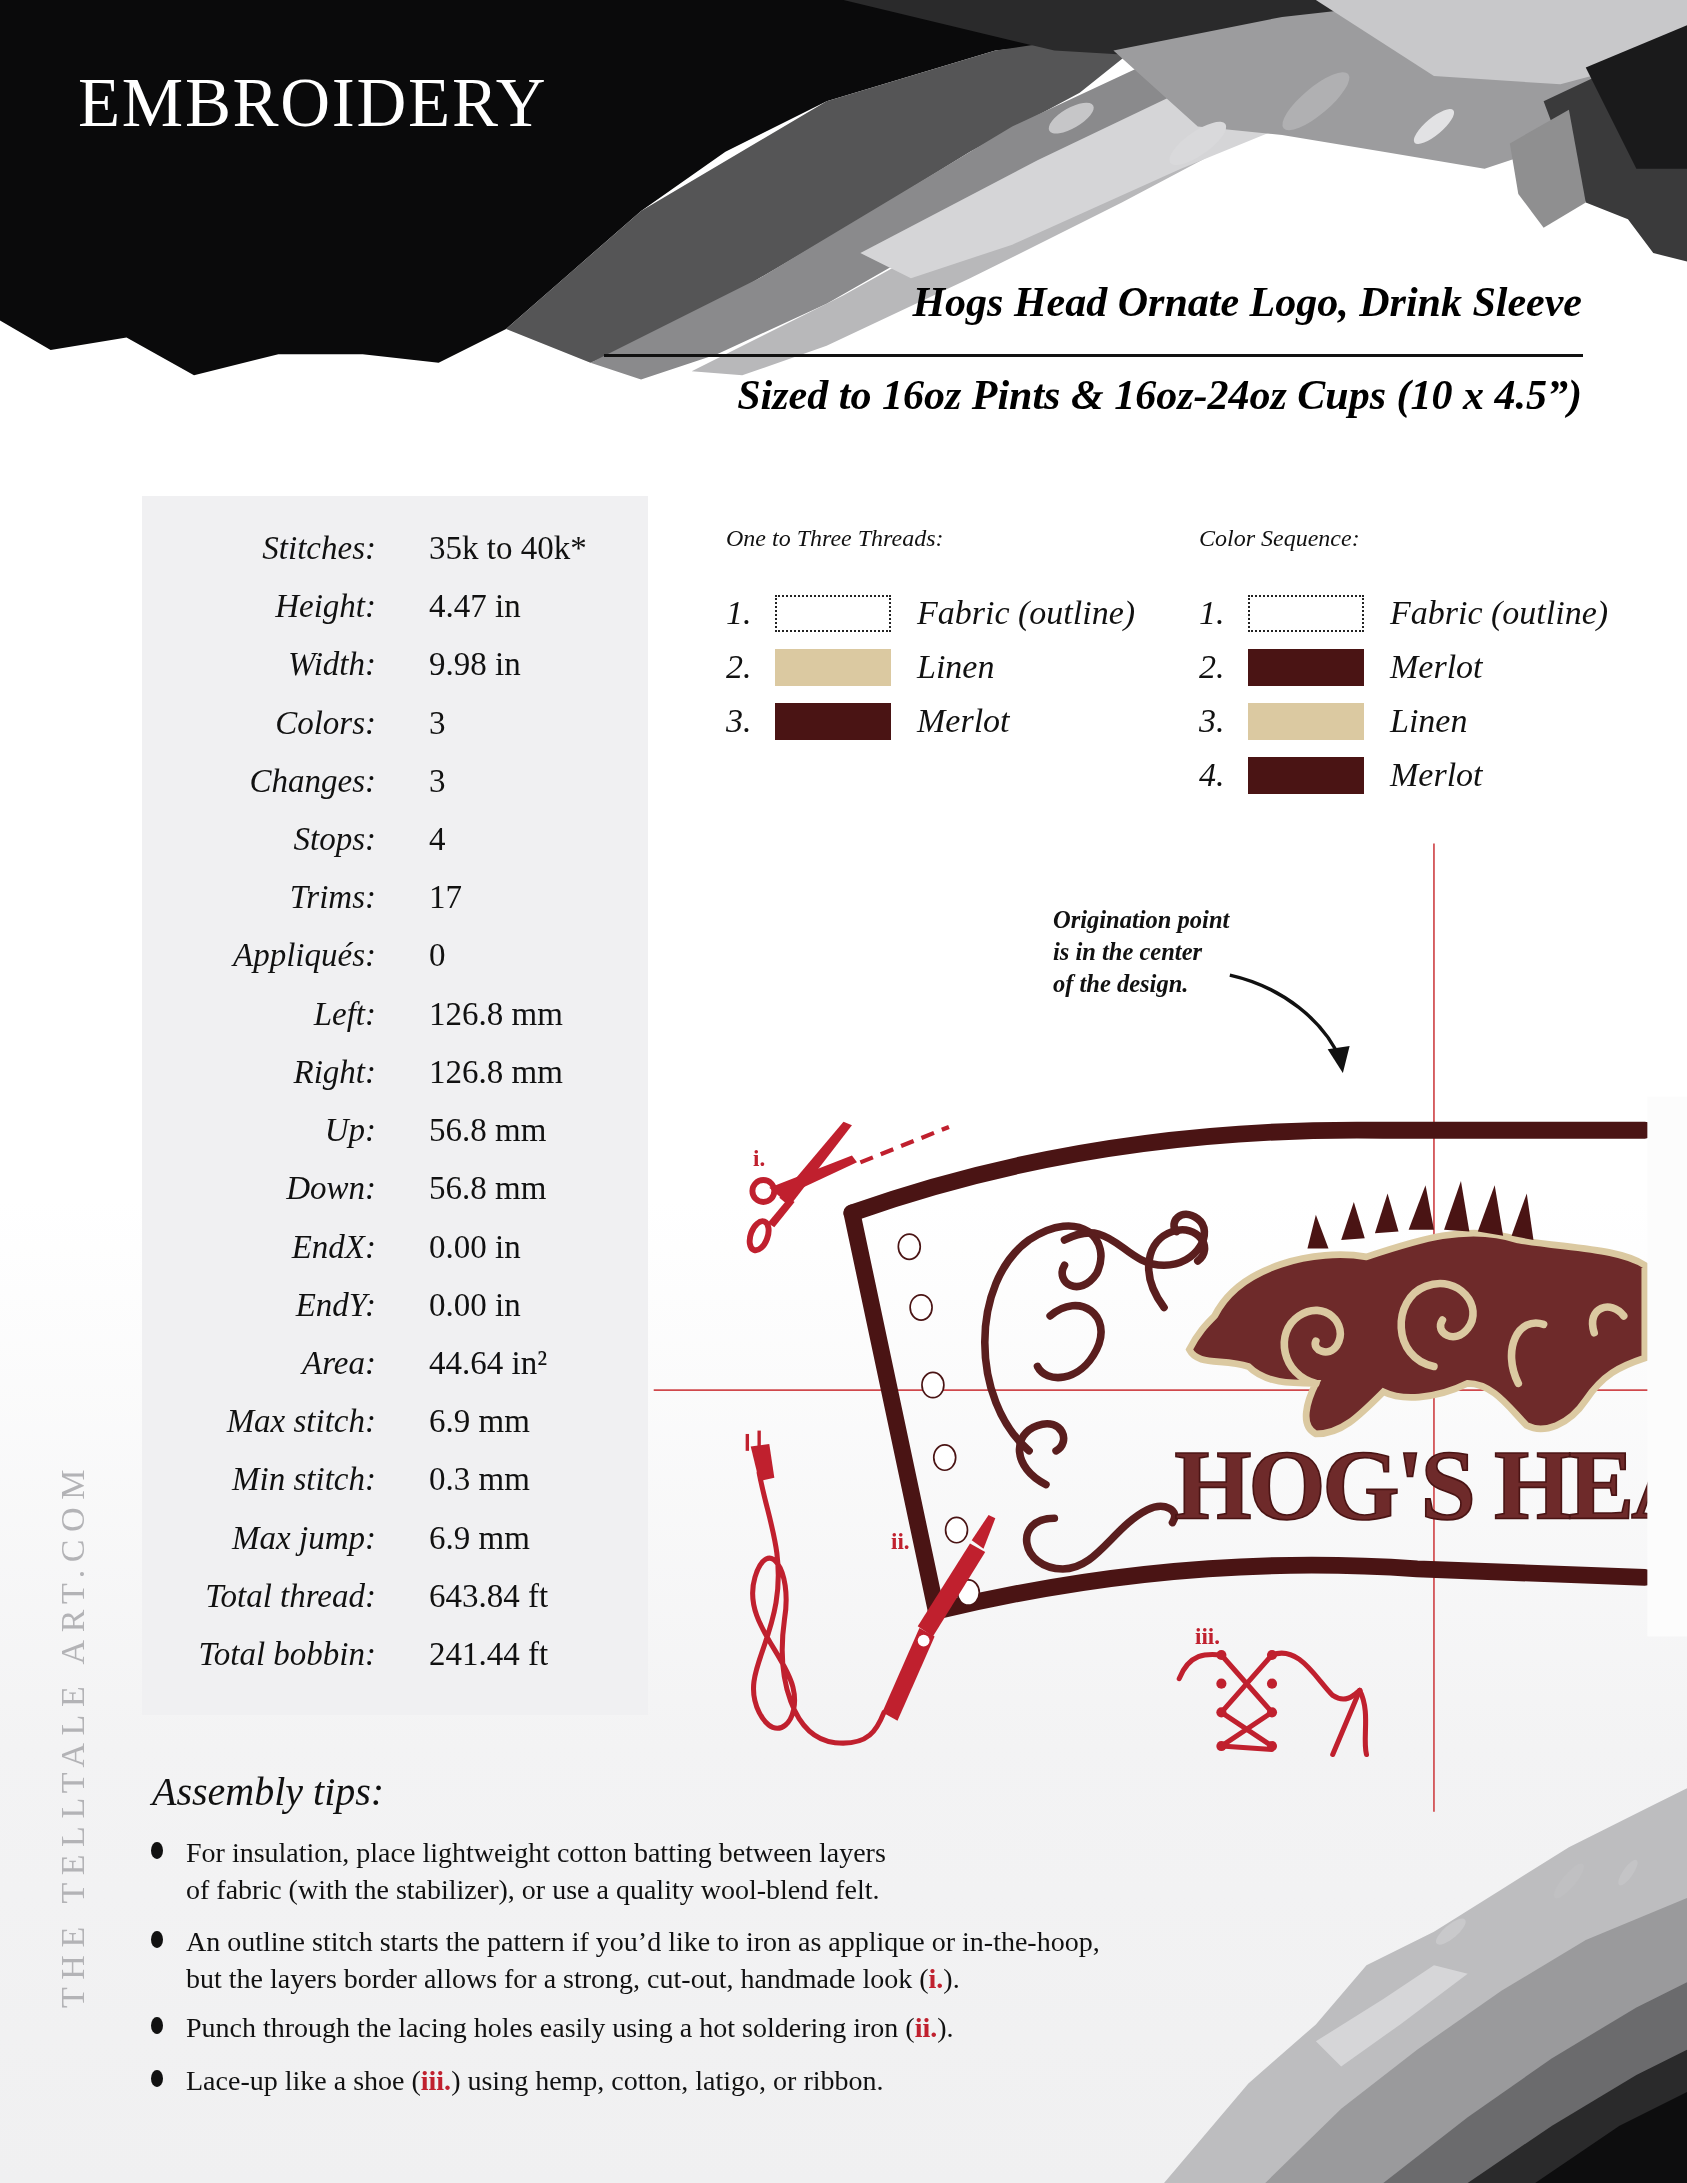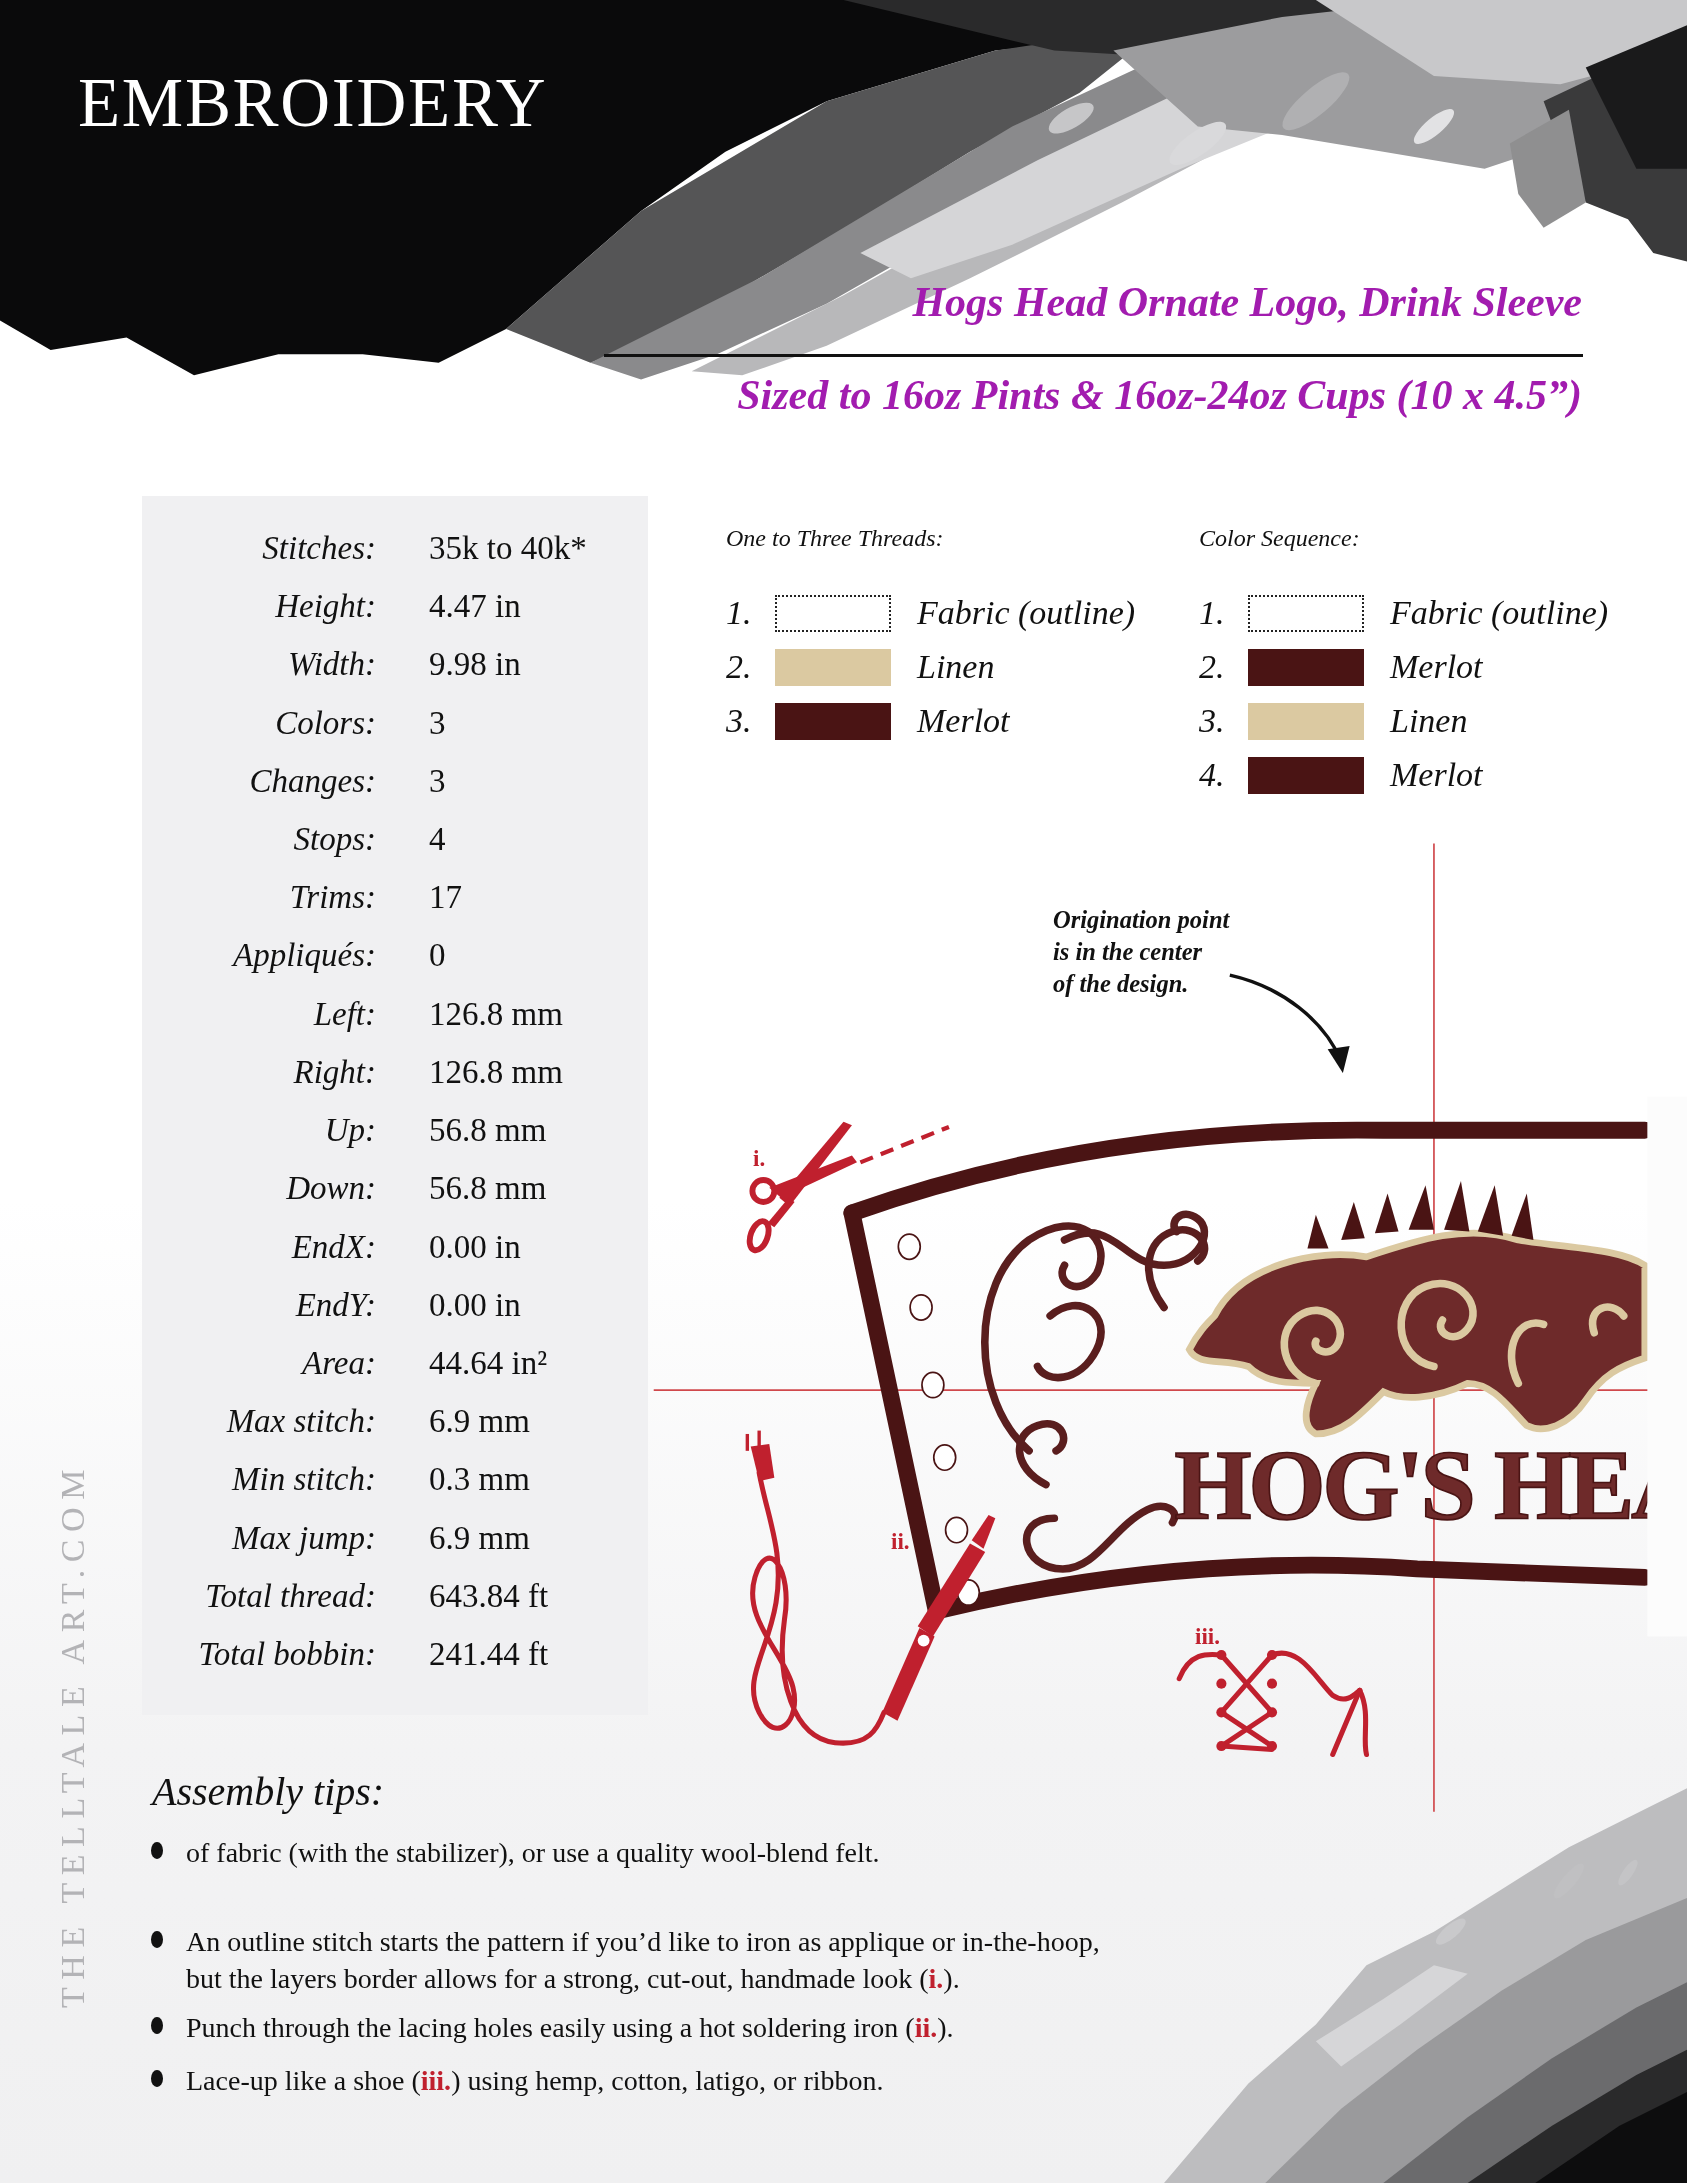--- a/index.html
+++ b/index.html
@@ -6,21 +6,21 @@
   body{width:1687px;height:2183px;position:relative;overflow:hidden;background:#ffffff;
        font-family:"DejaVu Serif","Liberation Serif",serif;color:#111;}
   .page-bg{position:absolute;left:0;top:0;width:1687px;height:2183px;
        background:linear-gradient(180deg,#ffffff 0%,#ffffff 55%,#f3f3f4 80%,#f0f0f1 100%);}
   svg.layer{position:absolute;left:0;top:0;}
   .main-title{position:absolute;left:78px;top:66px;margin:0;color:#fff;
        font-family:"Liberation Serif",serif;font-weight:normal;font-size:69px;
        line-height:74px;letter-spacing:1.7px;}
   .main-title div{white-space:nowrap;}
   .subtitle{position:absolute;right:105px;text-align:right;font-family:"Liberation Serif",serif;
-       font-style:italic;font-weight:bold;color:#a21caf;white-space:nowrap;}
+       font-style:italic;font-weight:bold;color:#000000;white-space:nowrap;}
   .sub1{top:278px;font-size:42px;}
   .sub2{top:371px;font-size:42px;}
   .sub-rule{position:absolute;left:604px;top:354px;width:979px;height:3.4px;background:#111;}
   .spec-panel{position:absolute;left:142px;top:496px;width:506px;height:1219px;background:#f0f0f2;}
   .spec-row{position:absolute;left:0;width:506px;height:51px;font-size:33px;line-height:51px;}
   .spec-label{position:absolute;right:272px;font-style:italic;font-family:"Liberation Serif",serif;white-space:nowrap;}
   .spec-value{position:absolute;left:287px;font-family:Liberation Serif, serif;white-space:nowrap;}
   .sec-head{position:absolute;font-family:Liberation Serif, serif;font-style:italic;font-size:24px;white-space:nowrap;}
   .thread-row{position:absolute;height:42px;font-family:"Liberation Serif",serif;font-size:34px;line-height:42px;}
   .thread-num{position:absolute;left:0;font-style:italic;}
@@ -316,20 +316,21 @@
 <div class="roman" style="left:753px;top:1146px">i.</div>
 <div class="roman" style="left:891px;top:1529px">ii.</div>
 <div class="roman" style="left:1195px;top:1624px">iii.</div>
 
 <div class="side-url">THE TELLTALE ART.COM</div>
 
 <div class="tips-head">Assembly tips:</div>
 
 <div class="tip" style="top:1834px">
   <span class="bullet"></span>
+  <div>For insulation, place lightweight cotton batting between layers</div>
   <div>of fabric (with the stabilizer), or use a quality wool-blend felt.</div>
 </div>
 
 <div class="tip" style="top:1923px">
   <span class="bullet"></span>
   <div>An outline stitch starts the pattern if you’d like to iron as applique or in-the-hoop,</div>
   <div><span>but the layers border allows for a strong, cut-out, handmade look (</span><span class="tip-ref">i.</span><span>).</span></div>
 </div>
 
 <div class="tip" style="top:2009px">

